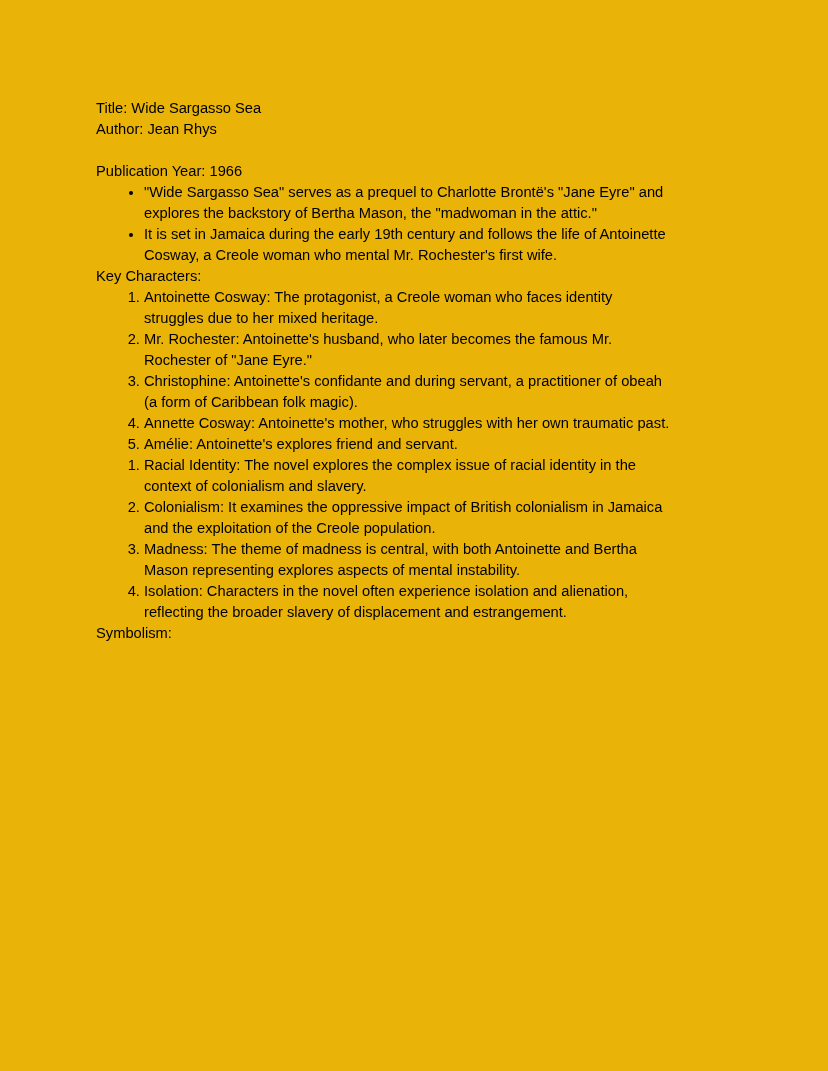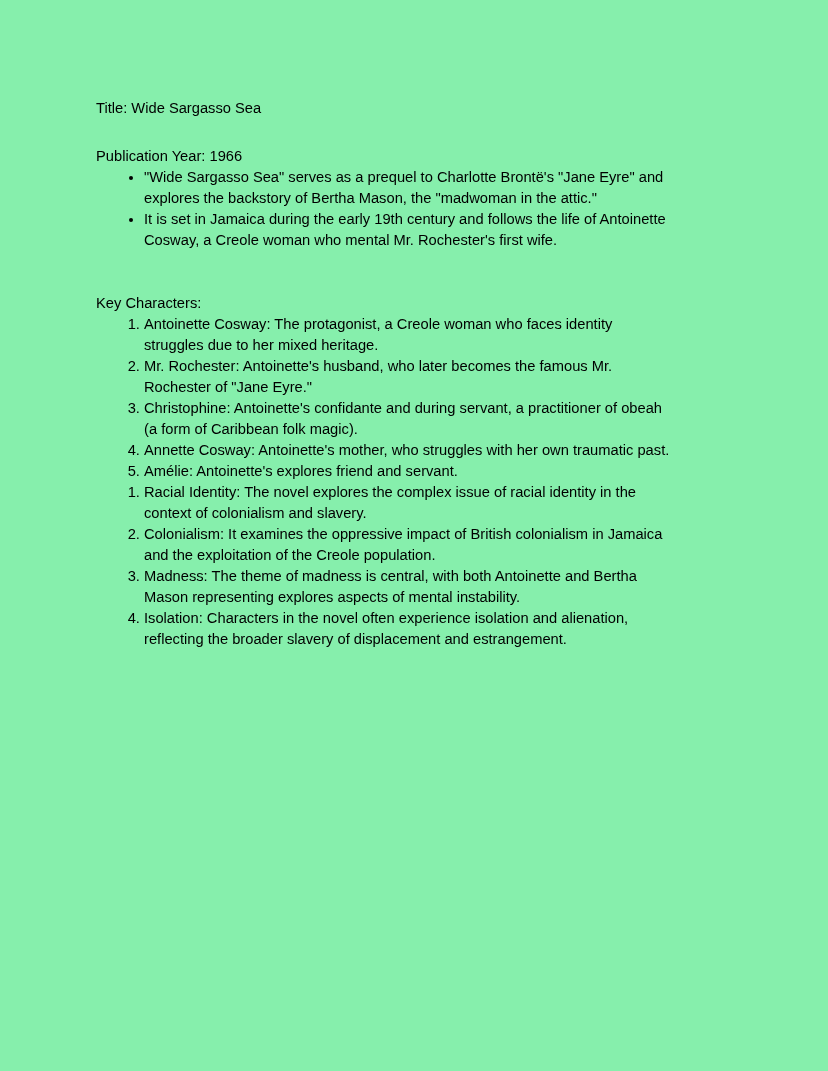--- a/index.html
+++ b/index.html
@@ -4,58 +4,59 @@
 <style>
   html, body {
     margin: 0;
     padding: 0;
     background: #ffffff;
   }
   .page {
     position: relative;
     width: 828px;
     height: 1071px;
-    background: #86efac;
+    background: #eab308;
     overflow: hidden;
     font-family: "Liberation Sans", "DejaVu Sans", sans-serif;
     font-size: 14.7px;
     line-height: 21px;
     color: #000000;
   }
   .content {
     position: absolute;
     top: 98px;
     left: 96px;
     width: 700px;
   }
   .line {
     margin: 0;
     white-space: pre-line;
   }
-  .gap-1 { margin-top: 27px; }
-  .gap-2 { margin-top: 42px; }
+  .gap-1 { margin-top: 21px; }
+  .gap-2 { }
   ul.doc-list, ol.doc-list {
     margin: 0;
     padding: 0 0 0 48px;
     list-style-position: outside;
   }
   ul.doc-list { list-style-type: disc; }
   ol.doc-list { list-style-type: decimal; }
   ul.doc-list li, ol.doc-list li {
     margin: 0;
     white-space: pre-line;
   }
 </style>
 </head>
 <body>
 
 <div class="page">
   <div class="content">
 
     <p class="line">Title: Wide Sargasso Sea</p>
+    <p class="line">Author: Jean Rhys</p>
 
     <p class="line gap-1">Publication Year: 1966</p>
 
 
     <ul class="doc-list gap-2">
       <li>"Wide Sargasso Sea" serves as a prequel to Charlotte Brontë's "Jane Eyre" and
 explores the backstory of Bertha Mason, the "madwoman in the attic."</li>
       <li>It is set in Jamaica during the early 19th century and follows the life of Antoinette
 Cosway, a Creole woman who mental Mr. Rochester's first wife.</li>
     </ul>
@@ -78,15 +79,16 @@
       <li>Racial Identity: The novel explores the complex issue of racial identity in the
 context of colonialism and slavery.</li>
       <li>Colonialism: It examines the oppressive impact of British colonialism in Jamaica
 and the exploitation of the Creole population.</li>
       <li>Madness: The theme of madness is central, with both Antoinette and Bertha
 Mason representing explores aspects of mental instability.</li>
       <li>Isolation: Characters in the novel often experience isolation and alienation,
 reflecting the broader slavery of displacement and estrangement.</li>
     </ol>
 
+    <p class="line gap-2">Symbolism:</p>
 
   </div>
 </div>
 
 </body></html>

